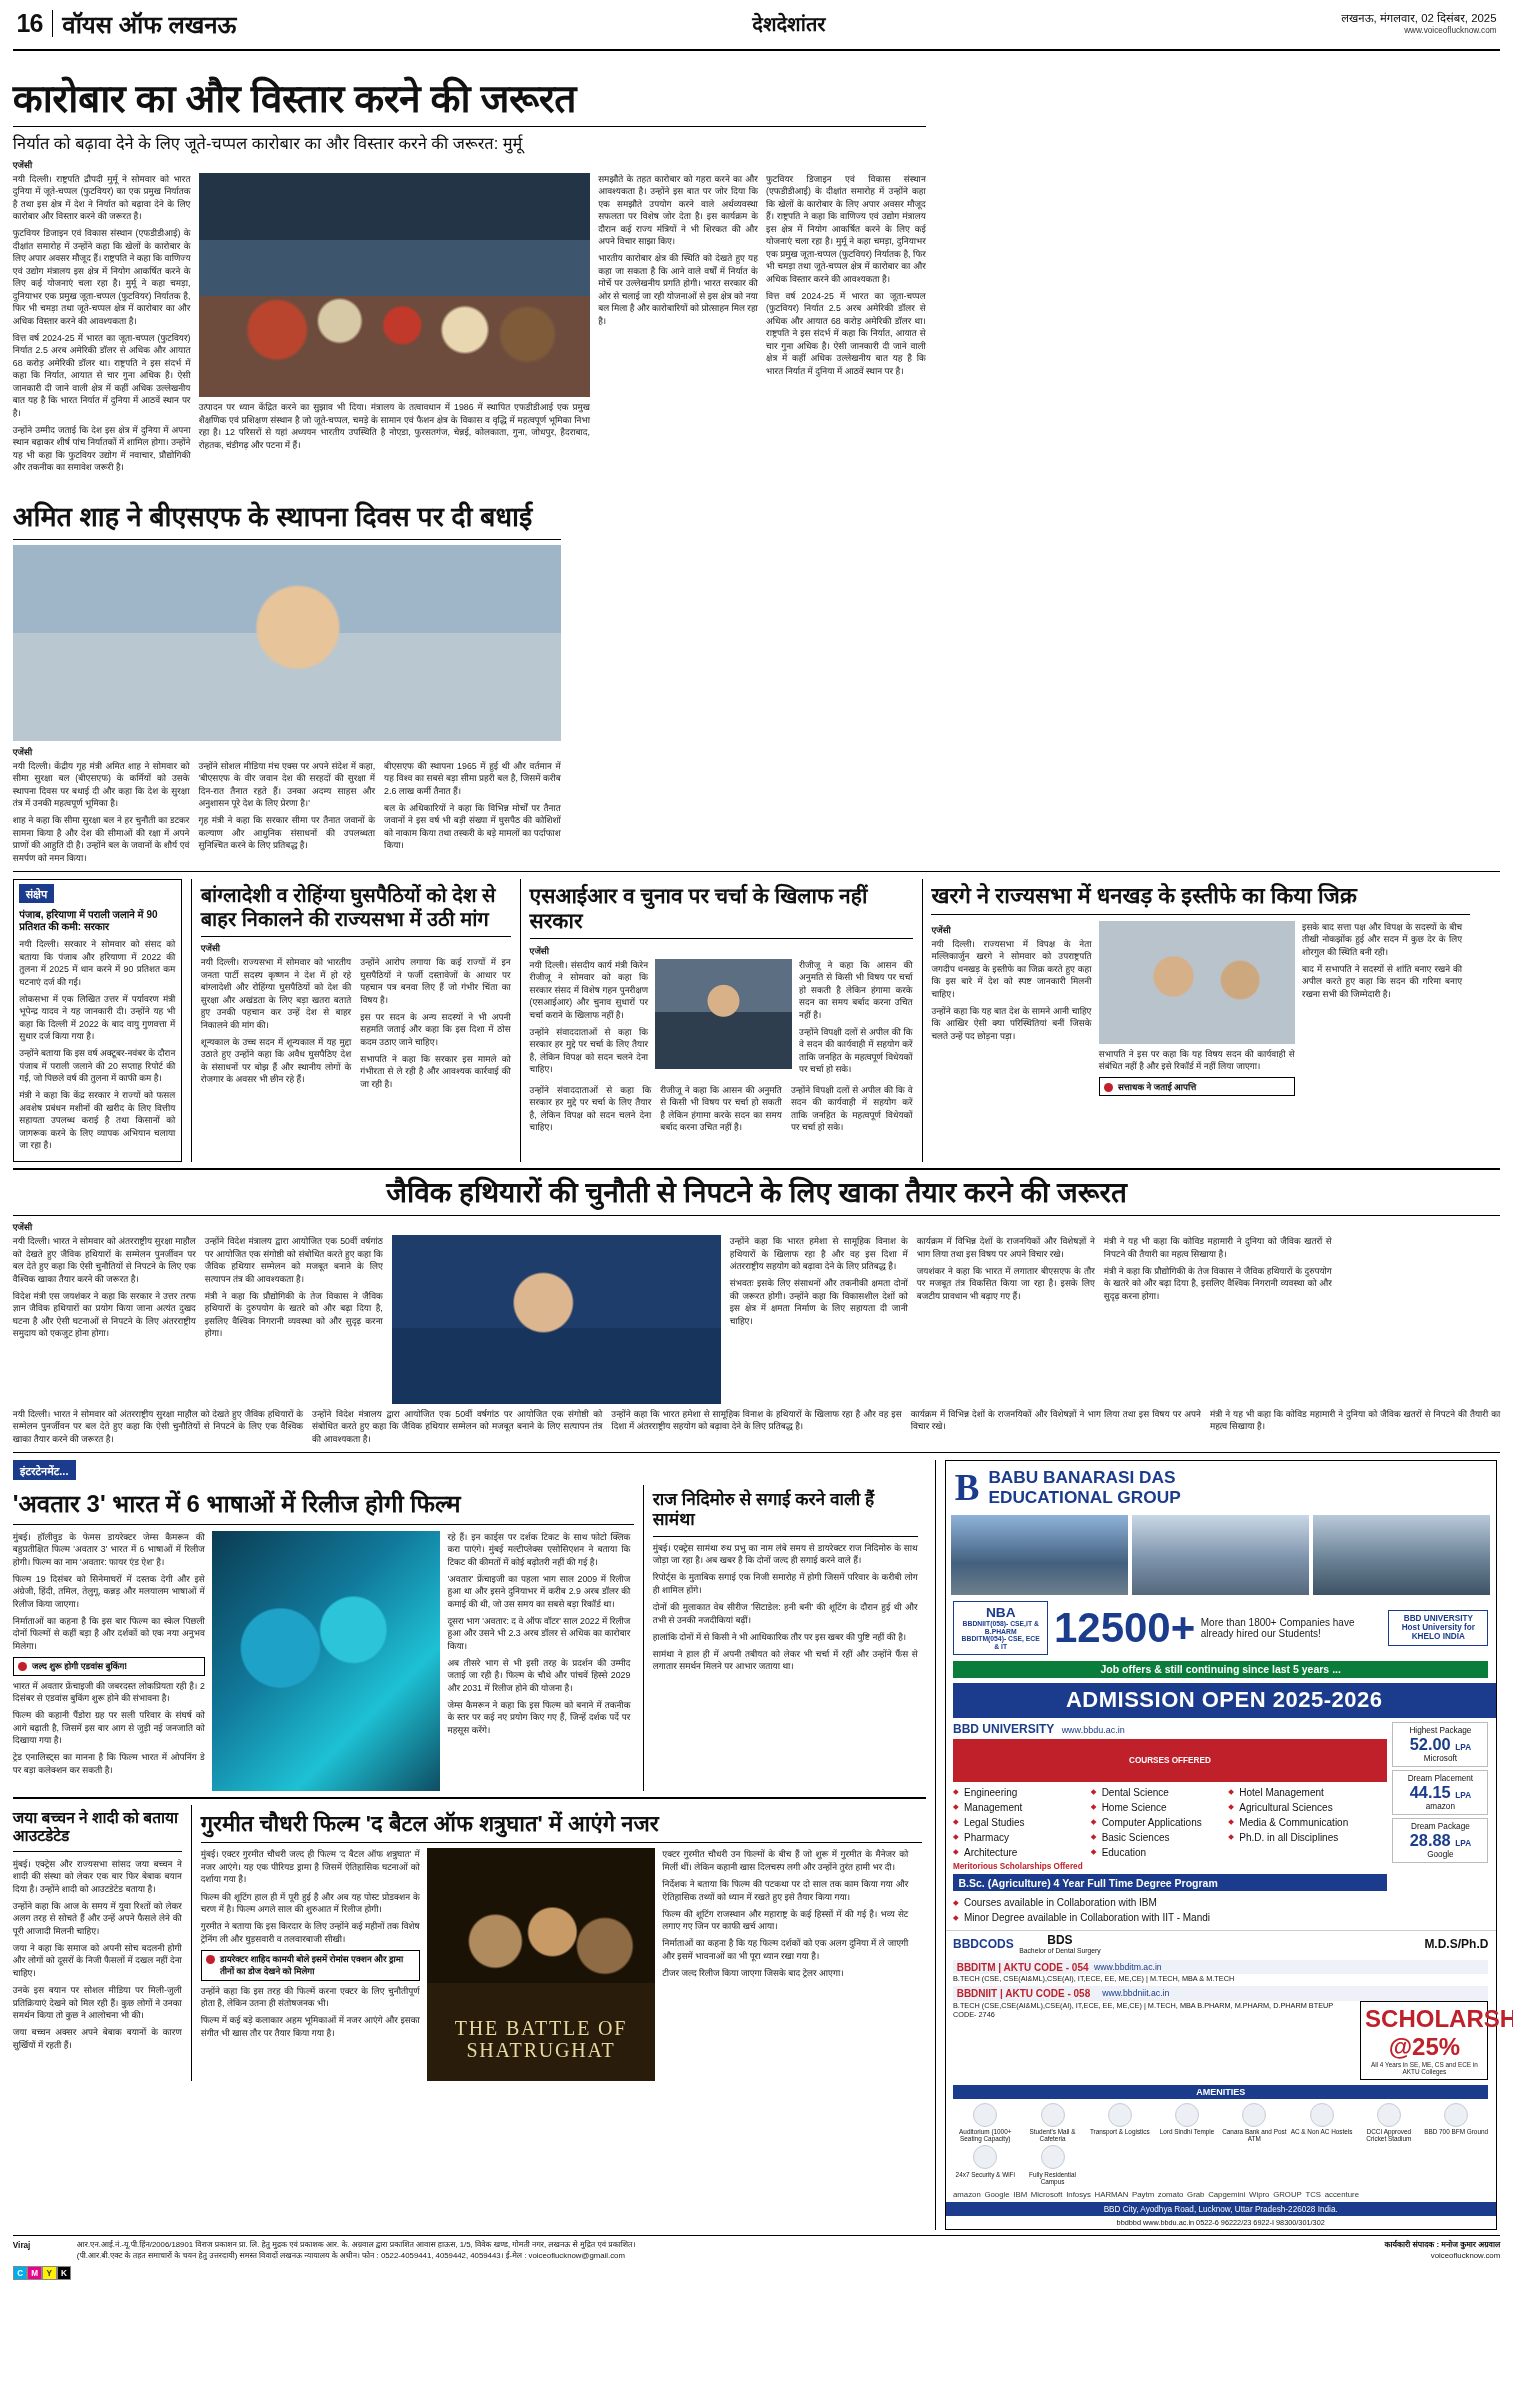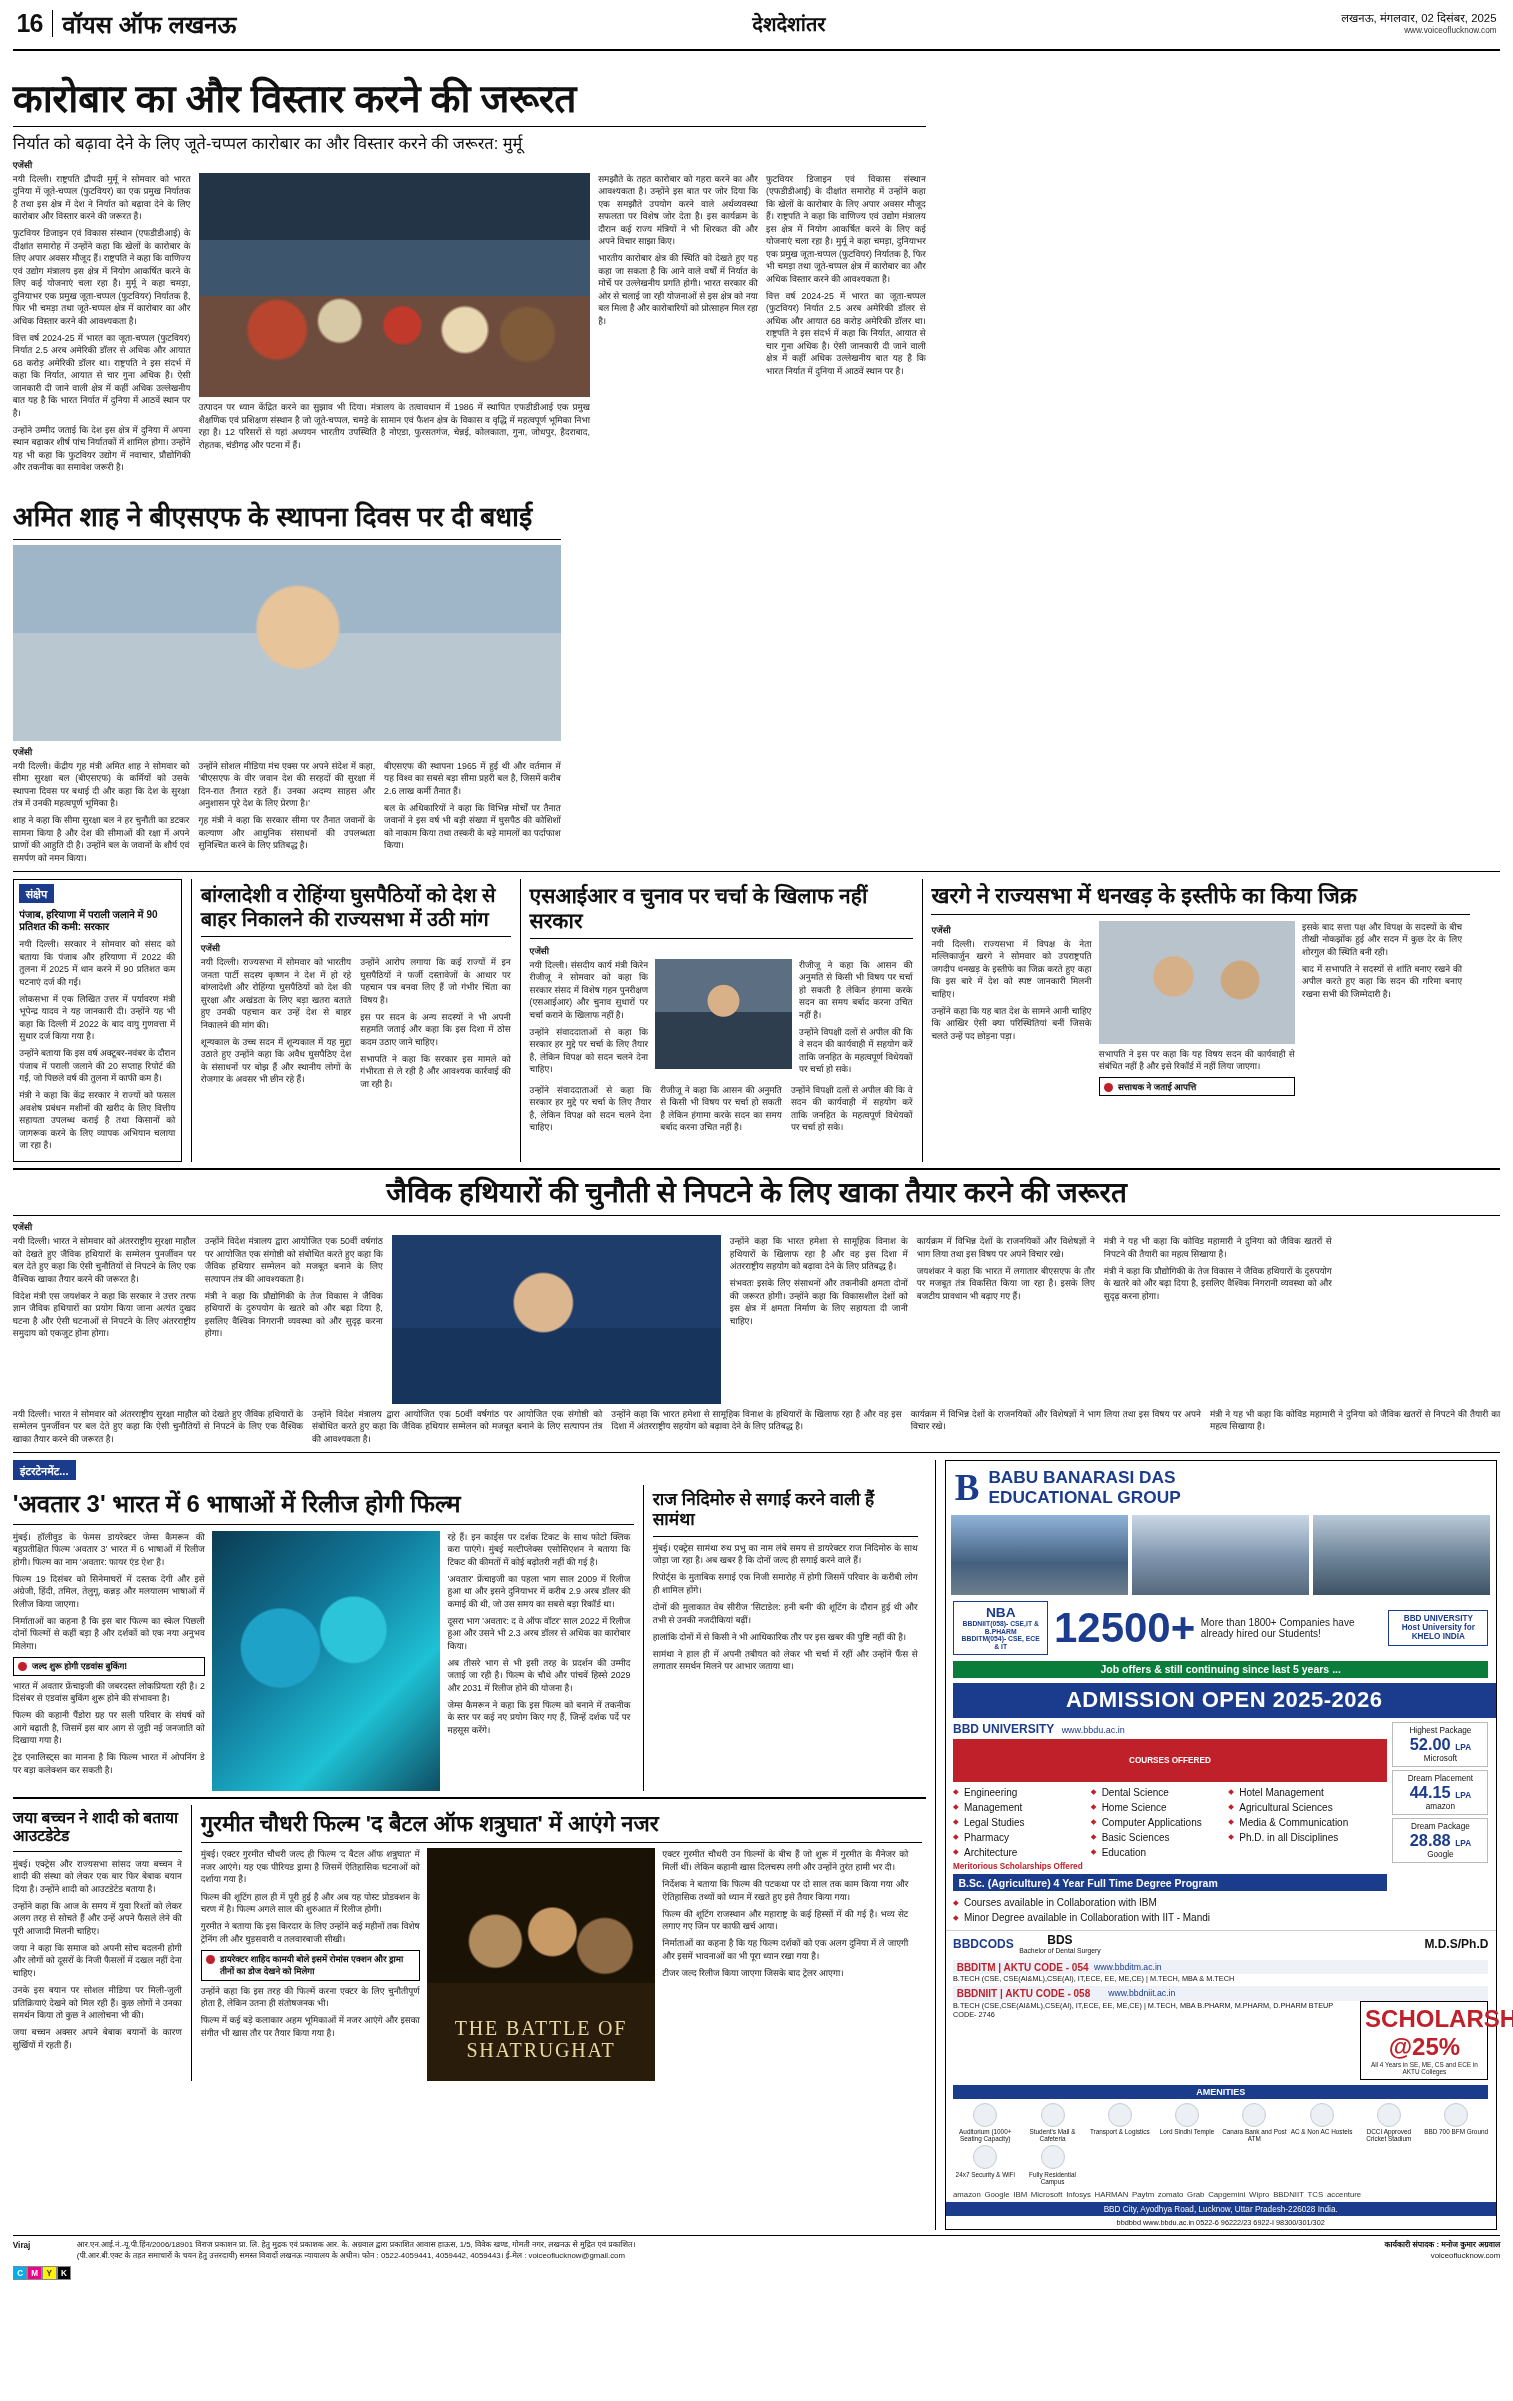--- a/index.html
+++ b/index.html
@@ -540,21 +540,21 @@
         </div>
         <div style="font-size:12px;font-weight:bold;margin-left:auto;">M.D.S/Ph.D</div>
       </div>
 
       <div style="padding:2.7px 7.3px;">
         <div style="display:flex;gap:5.5px;align-items:center;background:#eef2f8;padding:1.8px 3.7px;">
           <strong style="font-size:10px;color:#c0202a;">BBDITM | AKTU CODE - 054</strong>
           <span style="font-size:8.7px;color:#1b3c8c;">www.bbditm.ac.in</span>
         </div>
         <div style="font-size:7.3px;">B.TECH (CSE, CSE(AI&amp;ML),CSE(AI), IT,ECE, EE, ME,CE) | M.TECH, MBA &amp; M.TECH</div>
-        <div style="display:flex;gap:18px;align-items:center;background:#eef2f8;padding:1.8px 3.7px;margin-top:2.7px;">
+        <div style="display:flex;gap:12px;align-items:center;background:#eef2f8;padding:1.8px 3.7px;margin-top:2.7px;">
           <strong style="font-size:10px;color:#c0202a;">BBDNIIT | AKTU CODE - 058</strong>
           <span style="font-size:8.7px;color:#1b3c8c;">www.bbdniit.ac.in</span>
         </div>
         <div style="display:flex; gap:5.5px; align-items:flex-start;">
           <div style="font-size:7.3px; flex:1;">B.TECH (CSE,CSE(AI&amp;ML),CSE(AI), IT,ECE, EE, ME,CE) | M.TECH, MBA B.PHARM, M.PHARM, D.PHARM BTEUP CODE- 2746</div>
           <div class="schol" style="width:128px;">
             <div class="big">SCHOLARSHIP @25%</div>
             <div style="font-size:6.4px;color:#222;font-weight:normal;">All 4 Years in SE, ME, CS and ECE in AKTU Colleges</div>
           </div>
         </div>
@@ -583,21 +583,21 @@
         <span>Google</span>
         <span>IBM</span>
         <span>Microsoft</span>
         <span>Infosys</span>
         <span>HARMAN</span>
         <span>Paytm</span>
         <span>zomato</span>
         <span>Grab</span>
         <span>Capgemini</span>
         <span>Wipro</span>
-        <span>BBDNIIT</span>
+        <span>GROUP</span>
         <span>TCS</span>
         <span>accenture</span>
       </div>
 
       <div style="background:#1b3c8c;color:#fff;font-size:8.2px;text-align:center;padding:2.7px;">BBD City, Ayodhya Road, Lucknow, Uttar Pradesh-226028 India.</div>
       <div style="font-size:7.3px;text-align:center;padding:1.8px;">bbdbbd   www.bbdu.ac.in   0522-6 96222/23 6922-I 98300/301/302</div>
     </div>
   </div>
 
   <div class="footer">

